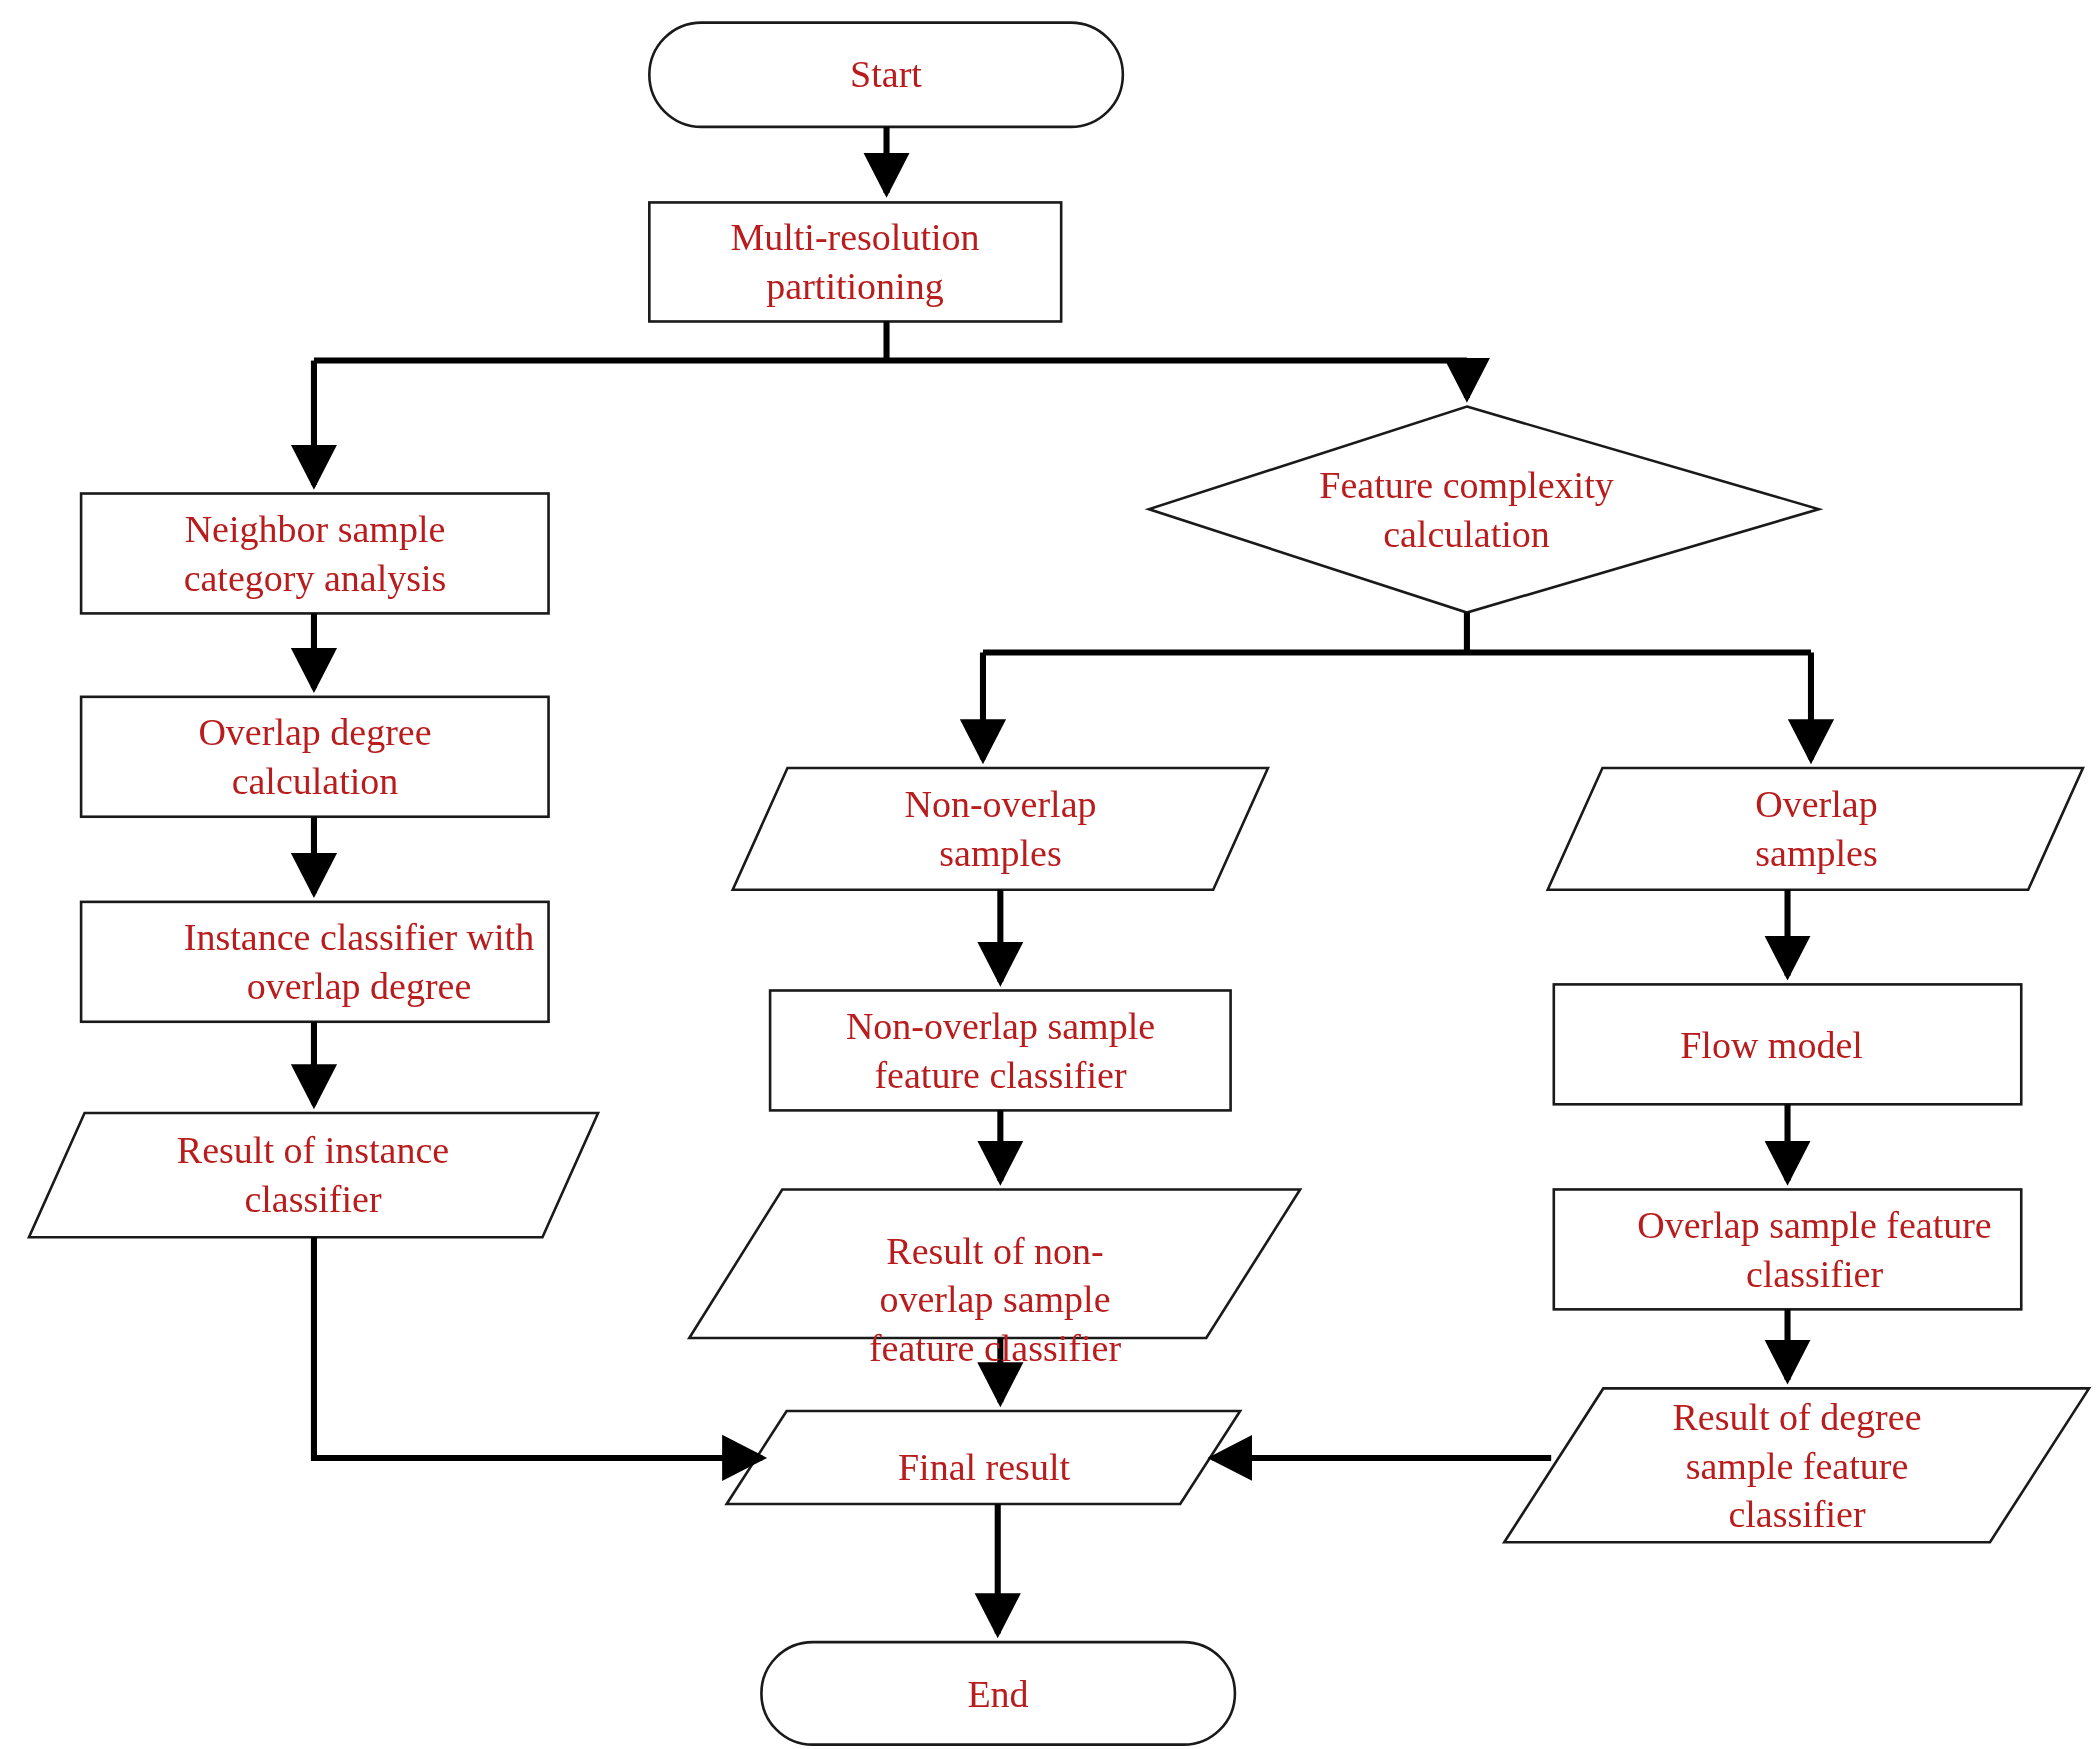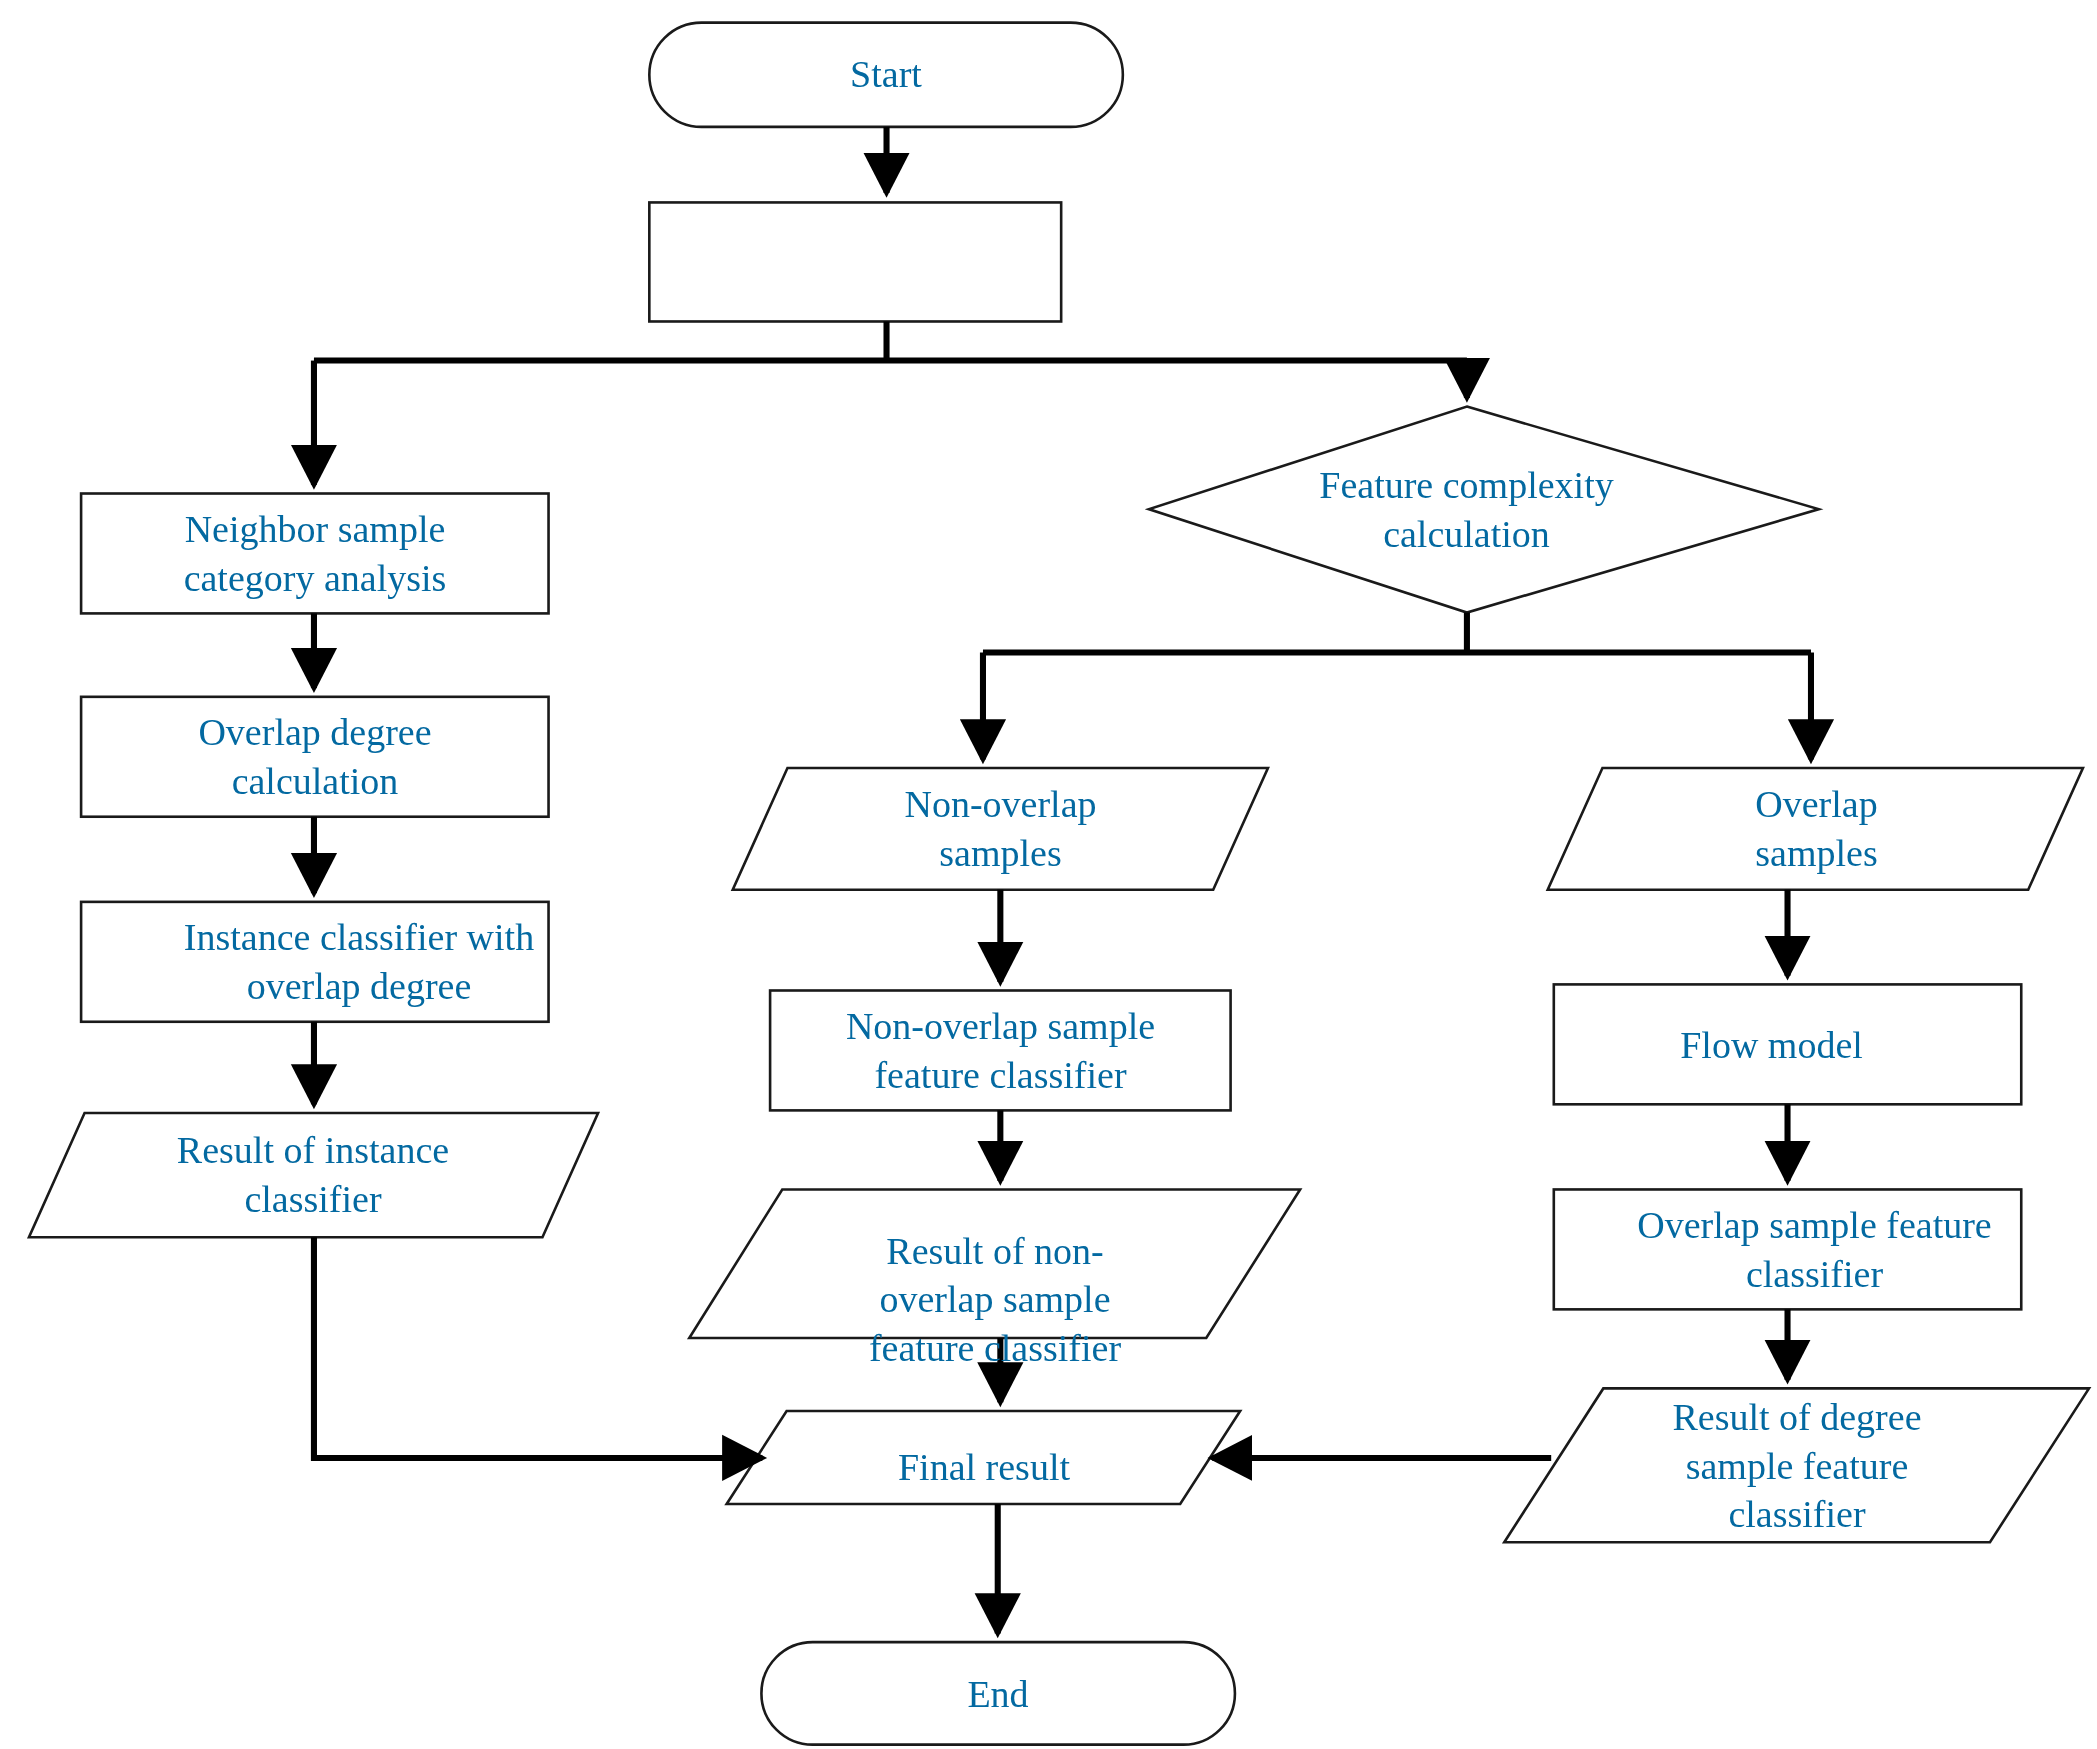--- a/index.html
+++ b/index.html
@@ -36,21 +36,21 @@
     fill: none;
     stroke-linecap: butt;
     stroke-linejoin: miter;
   }
   .node-label {
     position: absolute;
     display: flex;
     align-items: center;
     justify-content: center;
     text-align: center;
-    color: #0369a1;
+    color: #b91c1c;
     font-family: "Liberation Serif", "DejaVu Serif", serif;
     font-size: 38px;
     line-height: 1.28;
     pointer-events: none;
     white-space: pre-line;
   }
 </style>
 </head>
 <body>
 
@@ -131,20 +131,22 @@
 
     <path class="connector" d="M2057,1507 L2057,1588" marker-end="url(#arrowhead)"></path>
 
     <path class="connector" d="M1785,1678 L1395,1678" marker-end="url(#arrowhead)"></path>
 
     <path class="connector" d="M1148,1731 L1148,1880" marker-end="url(#arrowhead)"></path>
   </svg>
 
   <div class="node-label" style="left:649px; top:22.6px; width:474px; height:104px;">Start</div>
 
+  <div class="node-label" style="left:649px; top:202px; width:412px; height:119px;">Multi-resolution
+partitioning</div>
 
   <div class="node-label" style="left:81px; top:494px; width:468px; height:120px;">Neighbor sample
 category analysis</div>
 
   <div class="node-label" style="left:81px; top:697px; width:468px; height:120px;">Overlap degree
 calculation</div>
 
   <div class="node-label" style="left:81px; top:902px; width:468px; height:120px;padding-left:44px;">Instance classifier with
 overlap degree</div>
 

